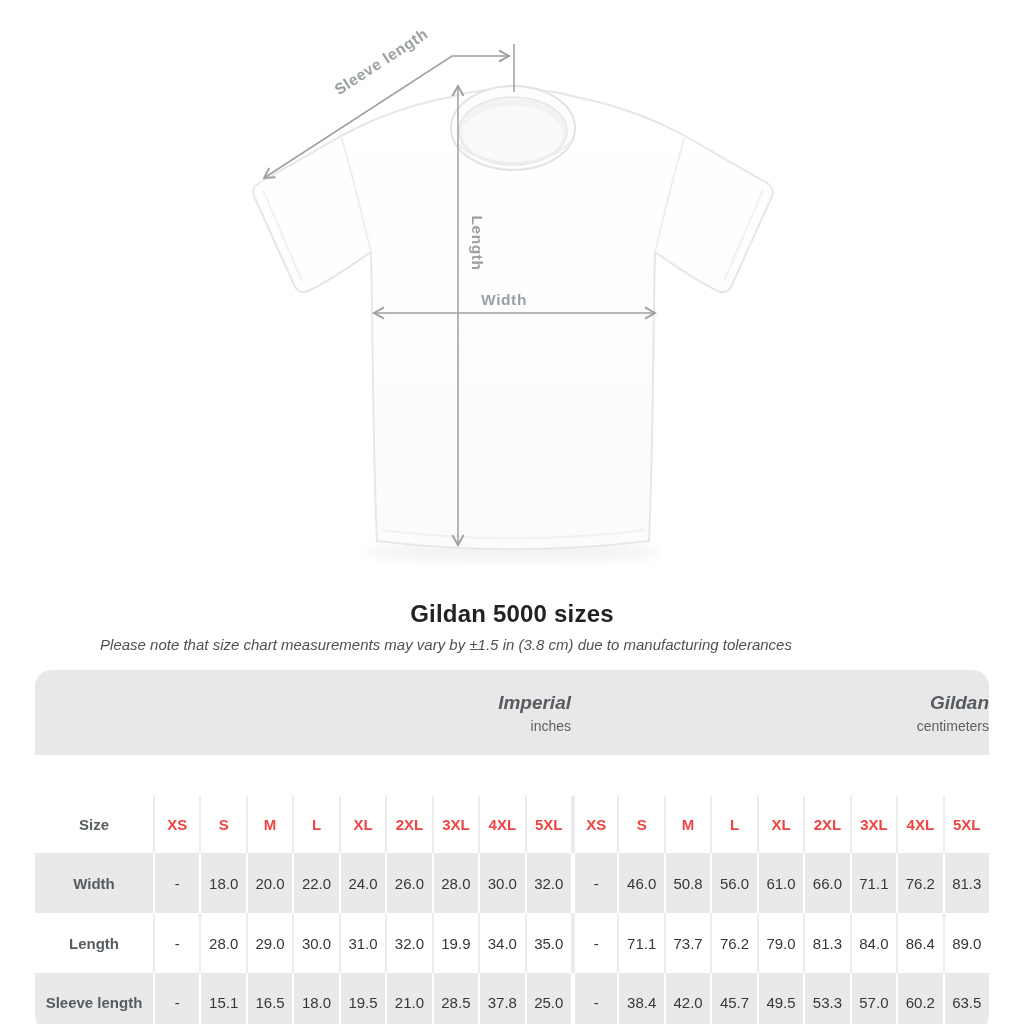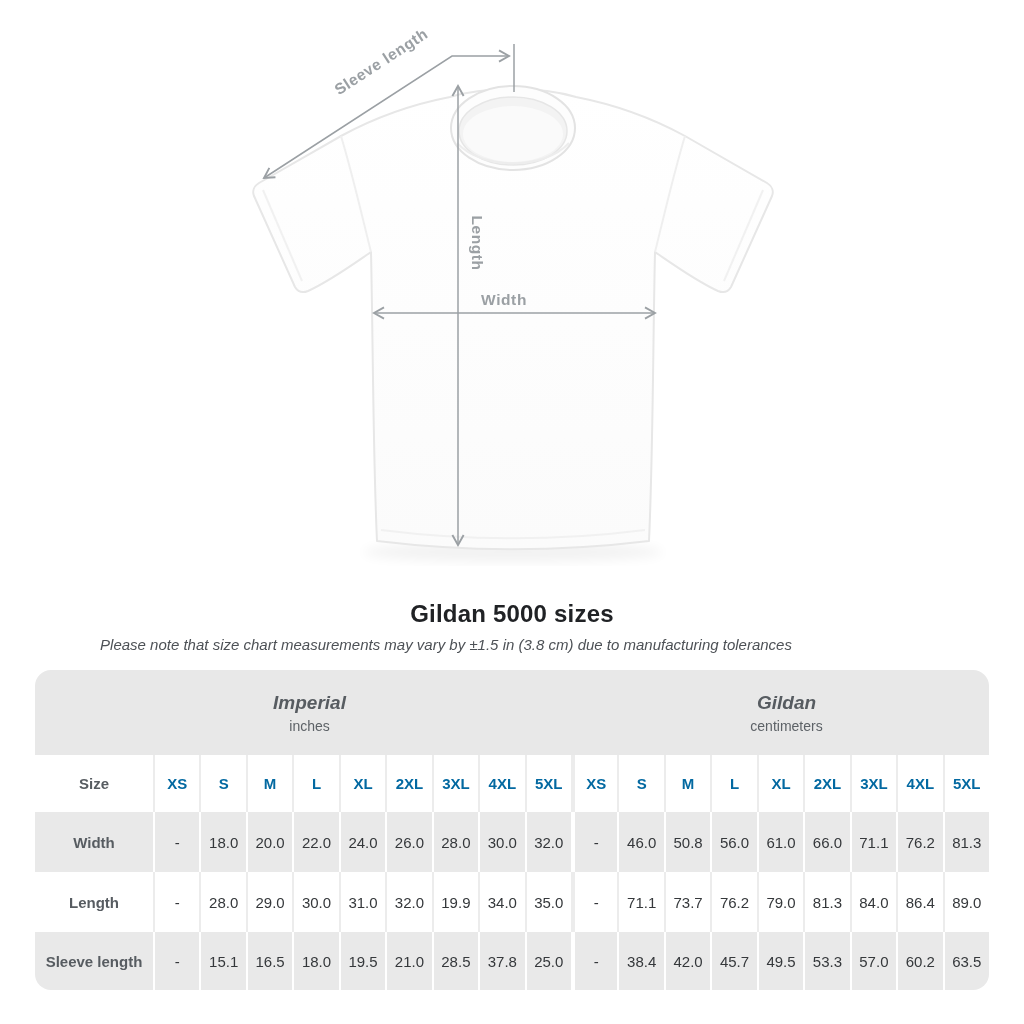--- a/index.html
+++ b/index.html
@@ -13,36 +13,36 @@
   .page-title{position:absolute;left:0;top:600px;width:1024px;text-align:center;
     font-size:24px;font-weight:bold;color:#202225;letter-spacing:.2px;}
   .page-subtitle{position:absolute;left:0;top:636px;width:892px;text-align:center;
     font-size:15px;font-style:italic;color:#4d5156;}
 
   
   .size-table{position:absolute;left:35px;top:670px;width:954px;border-radius:16px;
     overflow:hidden;}
   .trow{display:grid;grid-template-columns:118px repeat(18,1fr);}
   .band{height:85px;background:#e8e8e8;}
-  .band .group{display:flex;flex-direction:column;align-items:center;justify-content:center;margin-left:13px;}
+  .band .group{display:flex;flex-direction:column;align-items:flex-end;justify-content:center;margin-left:13px;}
   .band .group.imp{grid-column:1/11;}
   .band .group.met{grid-column:11/20;}
   .g-title{font-size:19px;font-weight:bold;font-style:italic;color:#575c61;}
   .g-sub{font-size:14px;color:#5d6267;margin-top:4px;}
-  .thead{height:57px;background:#ffffff;}
+  .thead{height:57px;background:#ffffff;margin-top:41px;}
   .r1{height:60px;background:#e9e9e9;}
   .r2{height:60px;background:#ffffff;}
   .r3{height:58px;background:#e9e9e9;}
   .cell{display:flex;align-items:center;justify-content:center;
     font-size:15px;color:#35383b;border-left:2px solid #fff;}
   .cell.first{border-left:none;}
   .cell.gstart{border-left-width:4px;}
   .thead .cell,.r2 .cell{border-left-color:#ececec;}
   .r1 .cell,.r3 .cell{border-left-color:#ffffff;}
-  .hcell{font-weight:bold;color:#0369a1;}
+  .hcell{font-weight:bold;color:#ef4444;}
   .rowlabel{font-weight:bold;color:#575c61;font-size:15px;}
 </style>
 </head>
 <body>
 
 <div class="stage">
 
   <svg class="diagram" viewBox="0 0 1024 580" xmlns="http://www.w3.org/2000/svg">
     <defs>
       <marker id="arr" viewBox="0 0 12 12" refX="10" refY="6" markerWidth="10" markerHeight="10" orient="auto-start-reverse">

